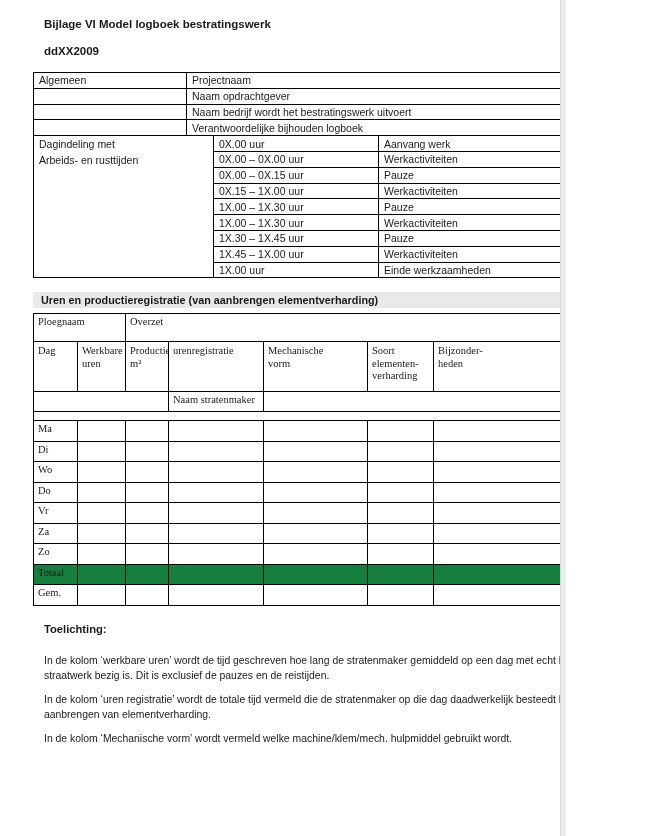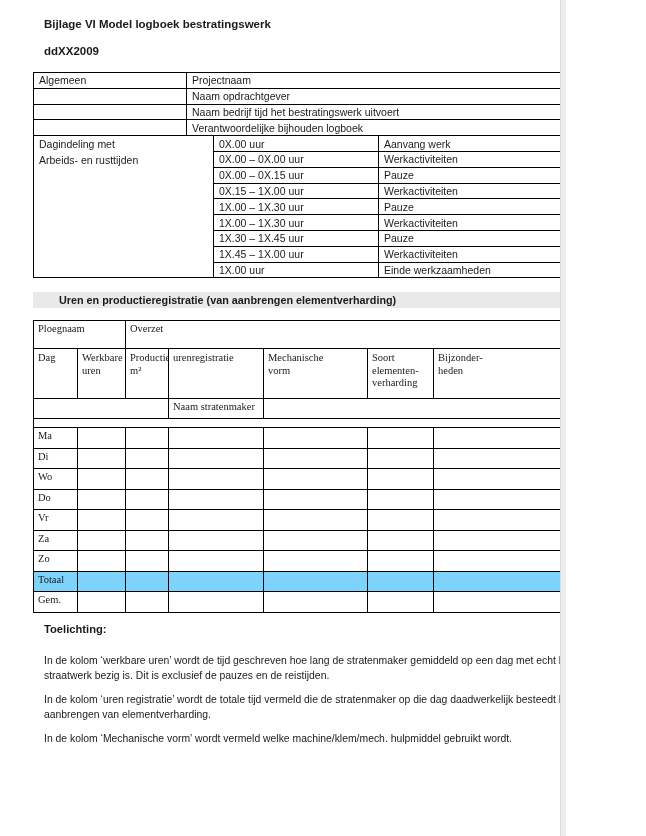--- a/index.html
+++ b/index.html
@@ -39,48 +39,47 @@
   }
   .t1 { border: 1.5px solid #000; padding-left: 40px; }
   .t1 .label-top { vertical-align: top; padding-top: 1px; white-space: pre-line; line-height: 15.6px; }
 
   
   .section-heading {
     position: absolute; left: 33px; top: 292px;
     width: 519px; height: 16px;
     background: #e9e9e9;
     font-size: 10.8px; font-weight: bold;
-    padding-left: 26px; line-height: 16px;
+    padding-left: 8px; line-height: 16px;
     white-space: nowrap;
   }
 
   
   .t2 {
     position: absolute; left: 33px; top: 313px;
     width: 562px;
     border-collapse: collapse;
     font-family: "Liberation Serif", serif;
     font-size: 10.5px;
     table-layout: fixed;
-    margin-top: 7px;
   }
   .t2 { border: 1.5px solid #000; }
   .t2 td {
     border: 1px solid #000;
     padding: 2px 3px 0 4px;
     vertical-align: top;
     overflow: hidden;
   }
   .t2 .hdr { white-space: pre-line; line-height: 12.5px; padding-top: 3px; }
   .t2 .r1 td { height: 25px; }
   .t2 .r2 td { height: 46px; }
   .t2 .r3 td { height: 17px; }
   .t2 .r4 td { height: 8px; padding: 0; }
   .t2 .day td { height: 17.5px; }
-  .t2 .total td { background: #7dd3fc; }
+  .t2 .total td { background: #15803d; }
 
   
   .notes {
     position: absolute; left: 44px; top: 622px; width: 585px;
     font-size: 10.4px; line-height: 15px; color: #1a1a1a;
   }
   .notes h3 { font-size: 11.2px; margin: 0 0 16px 0; }
   .notes p  { margin: 0 0 9px 0; }
 
   
@@ -110,21 +109,21 @@
         <tr>
       <td>Algemeen</td>
       <td colspan="3">Projectnaam</td>
     </tr>
     <tr>
       <td></td>
       <td colspan="3">Naam opdrachtgever</td>
     </tr>
     <tr>
       <td></td>
-      <td colspan="3">Naam bedrijf tijd het bestratingswerk uitvoert</td>
+      <td colspan="3">Naam bedrijf wordt het bestratingswerk uitvoert</td>
     </tr>
     <tr>
       <td></td>
       <td colspan="3">Verantwoordelijke bijhouden logboek</td>
     </tr>
     <tr>
       <td class="label-top" colspan="2" rowspan="9">Dagindeling met
 Arbeids- en rusttijden</td>
       <td>0X.00 uur</td>
       <td>Aanvang werk</td>

